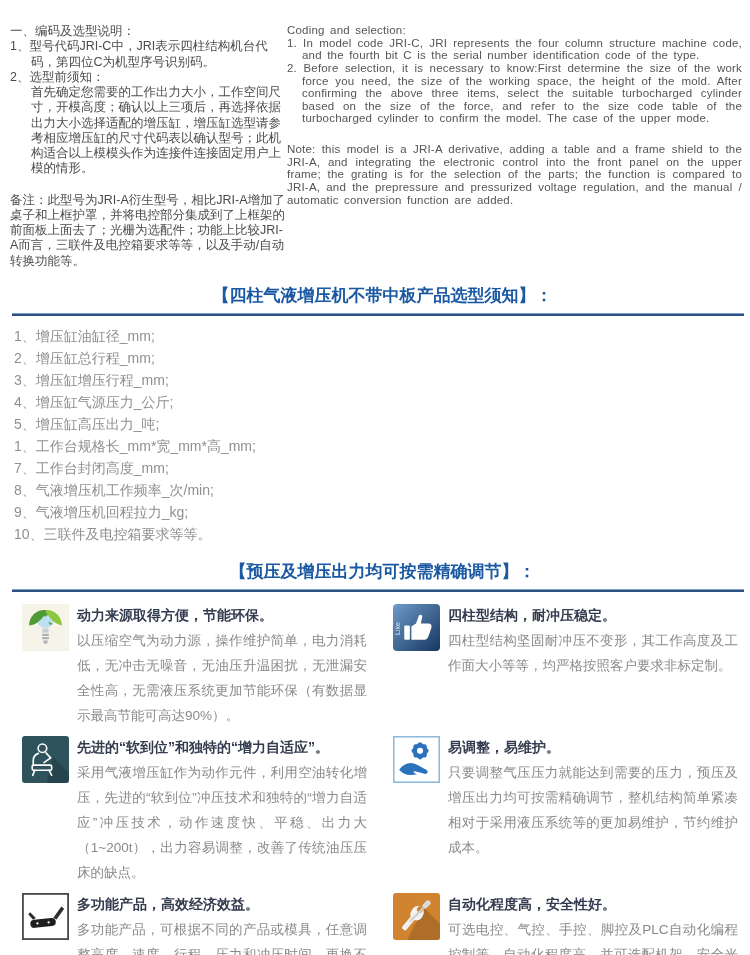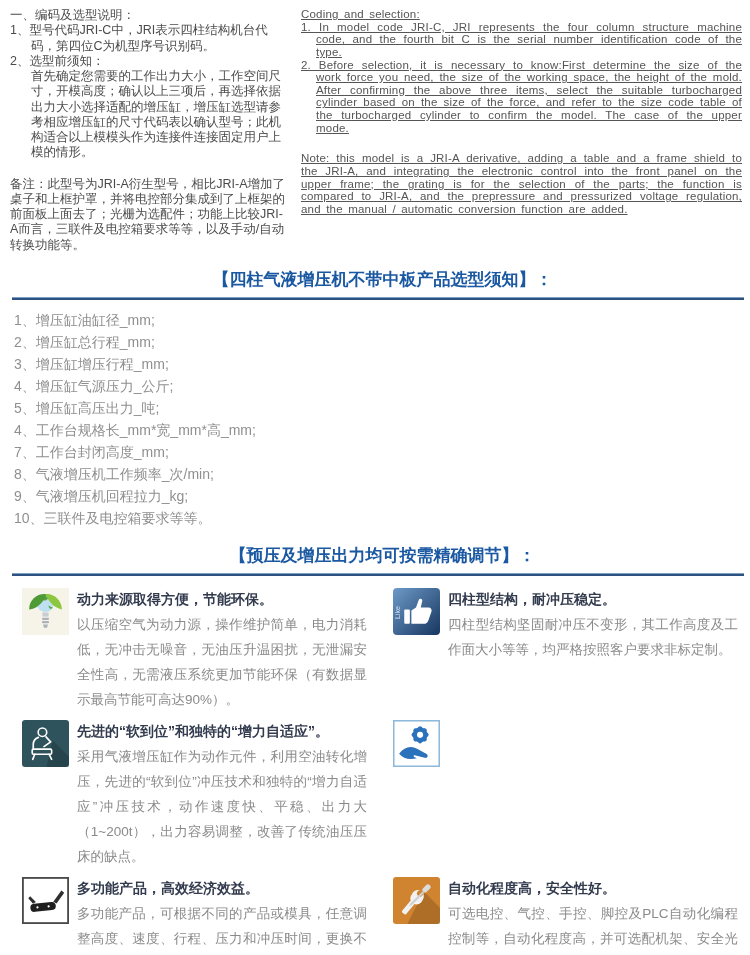--- a/index.html
+++ b/index.html
@@ -1,26 +1,26 @@
 <!DOCTYPE html>
 <html><head>
 <meta charset="utf-8">
 <style>
   html,body { margin:0; padding:0; background:#ffffff; }
   .page {
     position:relative; width:750px; height:955px; overflow:hidden;
     background:#ffffff; font-family:"Liberation Sans","DejaVu Sans",sans-serif;
   }
   
-  .top { display:flex; gap:14px; padding:8px 8px 0 10px; }
+  .top { display:flex; padding:8px 8px 0 10px;margin-top:16px; }
   .col-zh { flex:0 0 277px; font-size:12.5px; line-height:1.22; color:#4b4b4b; }
   .col-zh .hang { padding-left:21px; text-indent:-21px; }
   .col-zh .indent { padding-left:21px;font-family:Liberation Serif, serif; }
   .col-zh .note { margin-top:16px; }
-  .col-en { flex:1; font-size:11.5px; line-height:1.1; color:#555555; text-align:justify; letter-spacing:.2px; word-spacing:2px;text-decoration:underline; }
+  .col-en { flex:1; font-size:11.5px; line-height:1.1; color:#555555; text-align:justify; letter-spacing:.2px; word-spacing:2px; }
   .col-en .hang { padding-left:15px; text-indent:-15px; }
   .col-en .note { margin-top:18px; }
 
   
   .sec-title { margin:0; padding:0 0 0 15px; font-size:17px; font-weight:bold; color:#1a58a2; line-height:1.25;text-align:center; }
   .sec-title.first { margin-top:16px; }
   .sec-title.second { margin-top:16px; }
   .divider { height:3px; margin:7px 6px 0 12px;
     background:linear-gradient(to bottom,#7d9fc4 0%,#7d9fc4 34%,#2d5180 34%,#2d5180 100%); }
 
@@ -60,21 +60,21 @@
 
   <h2 class="sec-title first">【四柱气液增压机不带中板产品选型须知】：</h2>
   <div class="divider"></div>
 
   <ul class="spec-list">
     <li>1、增压缸油缸径_mm;</li>
     <li>2、增压缸总行程_mm;</li>
     <li>3、增压缸增压行程_mm;</li>
     <li>4、增压缸气源压力_公斤;</li>
     <li>5、增压缸高压出力_吨;</li>
-    <li>4、工作台规格长_mm*宽_mm*高_mm;</li>
+    <li>1、工作台规格长_mm*宽_mm*高_mm;</li>
     <li>7、工作台封闭高度_mm;</li>
     <li>8、气液增压机工作频率_次/min;</li>
     <li>9、气液增压机回程拉力_kg;</li>
     <li>10、三联件及电控箱要求等等。</li>
   </ul>
 
   <h2 class="sec-title second">【预压及增压出力均可按需精确调节】：</h2>
   <div class="divider"></div>
 
   <div class="features">
@@ -148,20 +148,24 @@
         <svg viewBox="0 0 46 46">
           <rect x="0.75" y="0.75" width="44.5" height="44.5" fill="#ffffff" stroke="#8fb9da" stroke-width="1.5"></rect>
           <g fill="#2a72bc">
             <rect x="20" y="8" width="13" height="13" rx="2"></rect>
             <rect x="20" y="8" width="13" height="13" rx="2" transform="rotate(45 26.5 14.5)"></rect>
           </g>
           <circle cx="26.5" cy="14.5" r="3" fill="#ffffff"></circle>
           <path d="M6 33 c5-7 12-8.5 18-4.5 l8.5 4.5 c2.6 1.3 1.4 4.8-1.6 4 l-9.5-2.4 c-1.2-.3-1.7 1-.6 1.5 l2.6 1.3 c-7.5 1.8-13.5.3-17.4-4.4 Z" fill="#2a72bc"></path>
         </svg>
       </span>
+      <div class="f-text">
+        <div class="f-title">易调整，易维护。</div>
+        <div class="f-body">只要调整气压压力就能达到需要的压力，预压及增压出力均可按需精确调节，整机结构简单紧凑相对于采用液压系统等的更加易维护，节约维护成本。</div>
+      </div>
     </div>
 
     <div class="feature">
       <span class="f-icon">
         <svg viewBox="0 0 46 46">
           <rect x="0.9" y="0.9" width="44.2" height="44.2" fill="#ffffff" stroke="#4a4a4a" stroke-width="1.8"></rect>
           <g transform="rotate(-6 23 28)">
             <rect x="8" y="25" width="25" height="8" rx="4" fill="#1e1e1e"></rect>
             <path d="M31 25 L40 15 l2.5 2.5 L34 27 Z" fill="#2e2e2e"></path>
             <path d="M11 25 L7 19 l2-1.6 5 6 Z" fill="#2e2e2e"></path>

